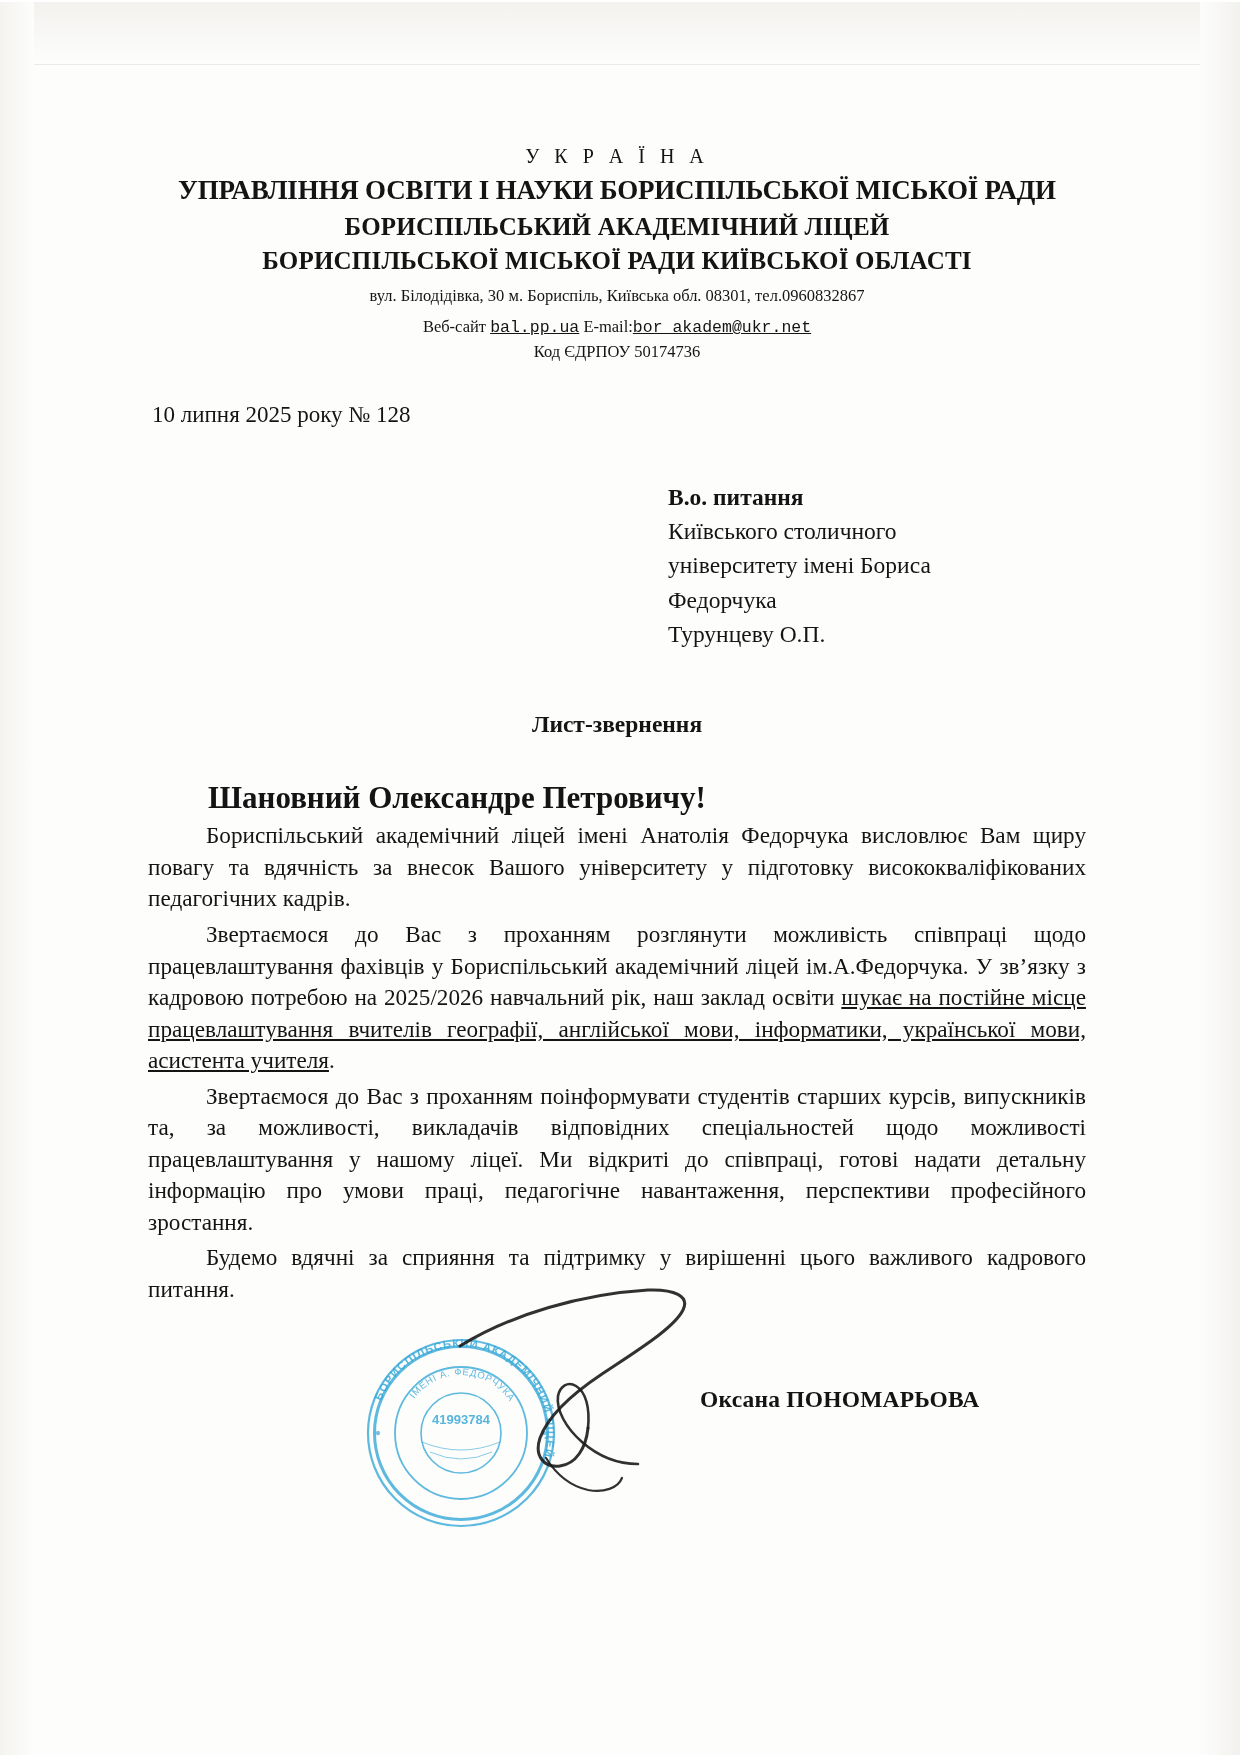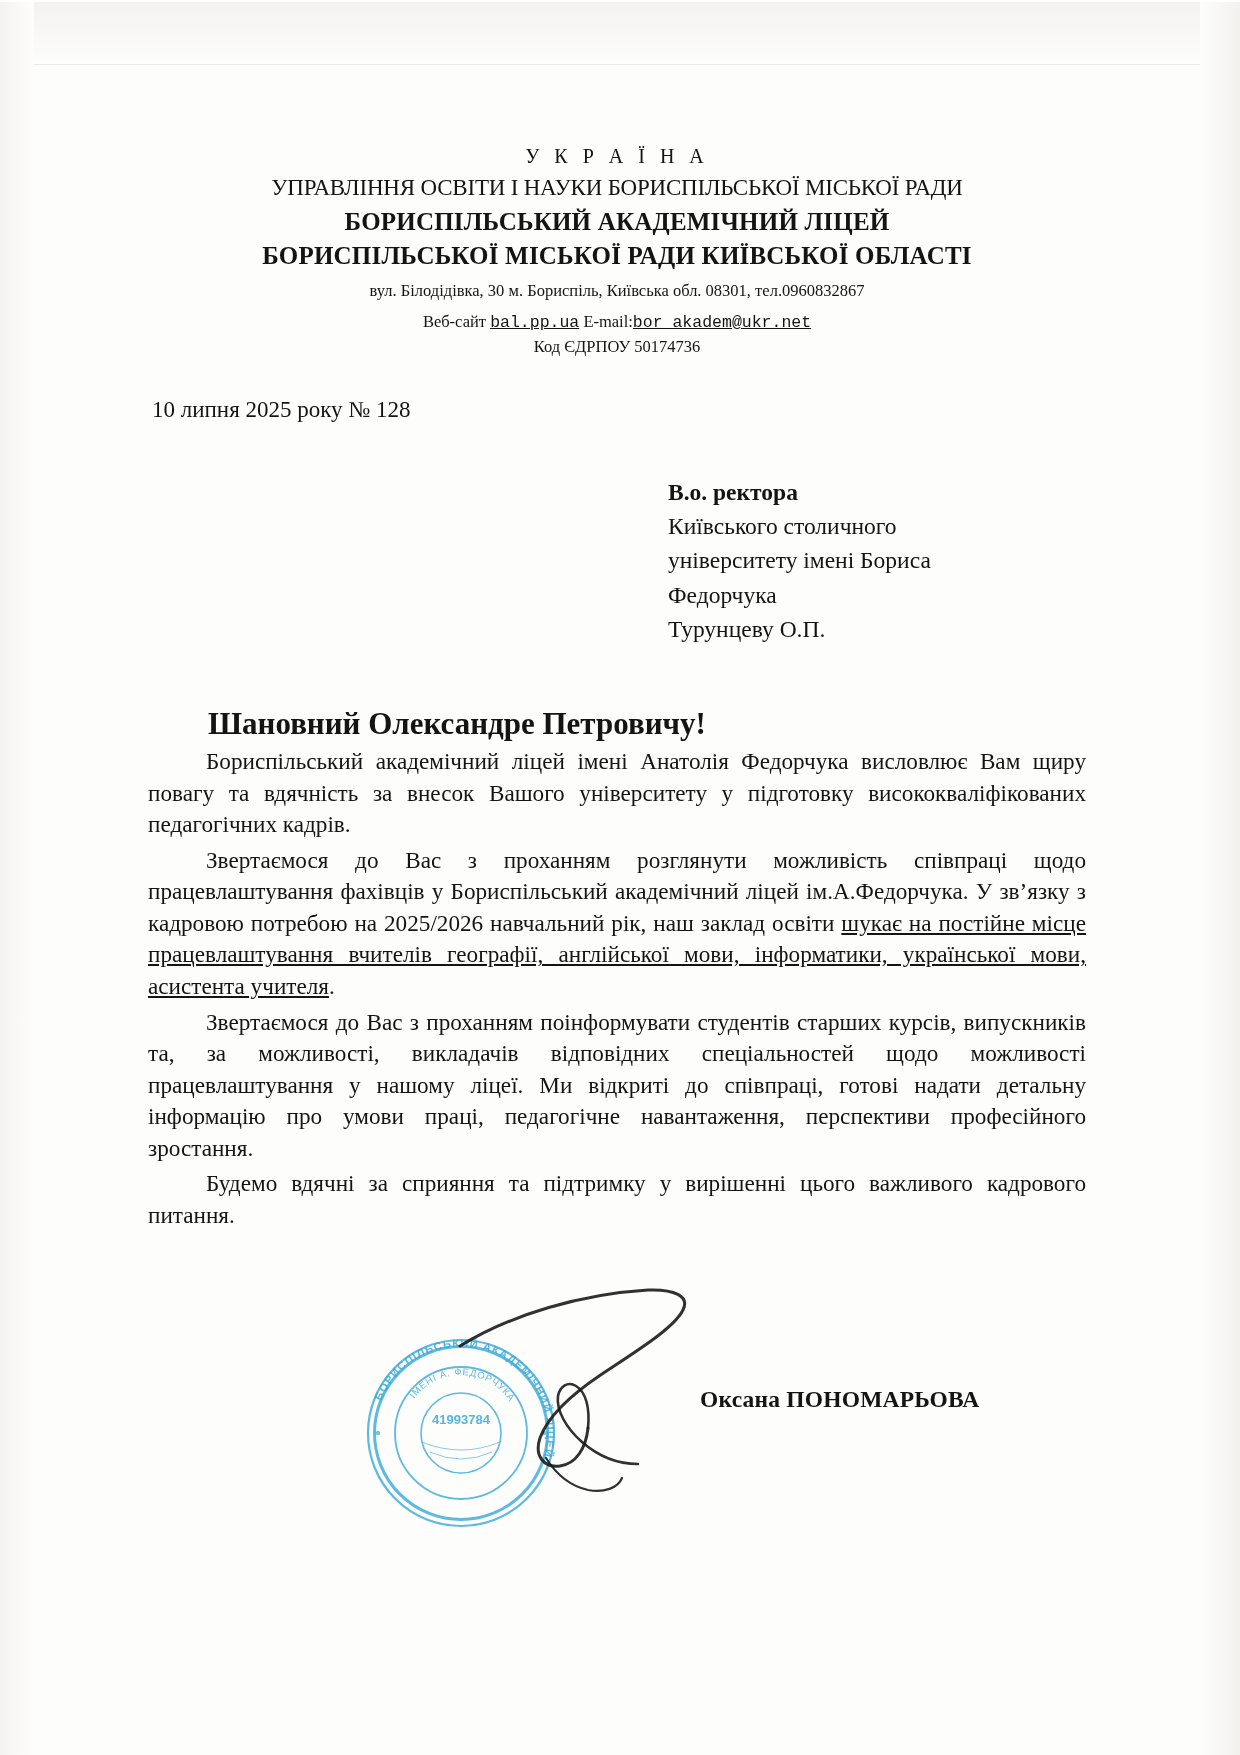--- a/index.html
+++ b/index.html
@@ -53,22 +53,22 @@
     font-size: 20px;
     font-weight: 400;
     letter-spacing: 5px;
     line-height: 1.2;
   }
   .lh-line {
     font-weight: 700;
     line-height: 1.28;
   }
   .lh-dept {
-    font-size: 23px;
-    font-weight: 400;
+    font-size: 27px;
+    font-weight: 700;
     line-height: 1.3;
     letter-spacing: -0.2px;
     margin-top: 5px;
   }
   .lh-name1 {
     font-size: 25px;
     margin-top: 3px;
     letter-spacing: 0.2px;
   }
   .lh-name2 {
@@ -205,28 +205,29 @@
         <span>Веб-сайт</span>
         <span class="u">bal.pp.ua</span>
         <span>E-mail:</span><span class="u">bor_akadem@ukr.net</span>
       </div>
       <div class="lh-code">Код ЄДРПОУ 50174736</div>
     </div>
 
     <div class="doc-date">10 липня 2025 року № 128</div>
 
     <div class="addressee">
-      <div class="role">В.о. ректора</div>
+      <div class="role">В.о. питання</div>
       <div>Київського столичного</div>
       <div>університету імені Бориса</div>
       <div>Федорчука</div>
       <div>Турунцеву О.П.</div>
     </div>
 
     <div class="subject">
+      <div class="subject-title">Лист-звернення</div>
     </div>
 
     <div class="salutation">Шановний Олександре Петровичу!</div>
 
     <p class="body-par">Бориспільський академічний ліцей імені Анатолія Федорчука висловлює Вам щиру повагу та вдячність за внесок Вашого університету у підготовку висококваліфікованих педагогічних кадрів.</p>
 
     <p class="body-par"><span>Звертаємося до Вас з проханням розглянути можливість співпраці щодо працевлаштування фахівців у Бориспільський академічний ліцей ім.А.Федорчука. У зв’язку з кадровою потребою на 2025/2026 навчальний рік, наш заклад освіти </span><span class="u">шукає на постійне місце працевлаштування вчителів географії, англійської мови, інформатики, української мови, асистента учителя</span><span>.</span></p>
 
     <p class="body-par">Звертаємося до Вас з проханням поінформувати студентів старших курсів, випускників та, за можливості, викладачів відповідних спеціальностей щодо можливості працевлаштування у нашому ліцеї. Ми відкриті до співпраці, готові надати детальну інформацію про умови праці, педагогічне навантаження, перспективи професійного зростання.</p>
 

